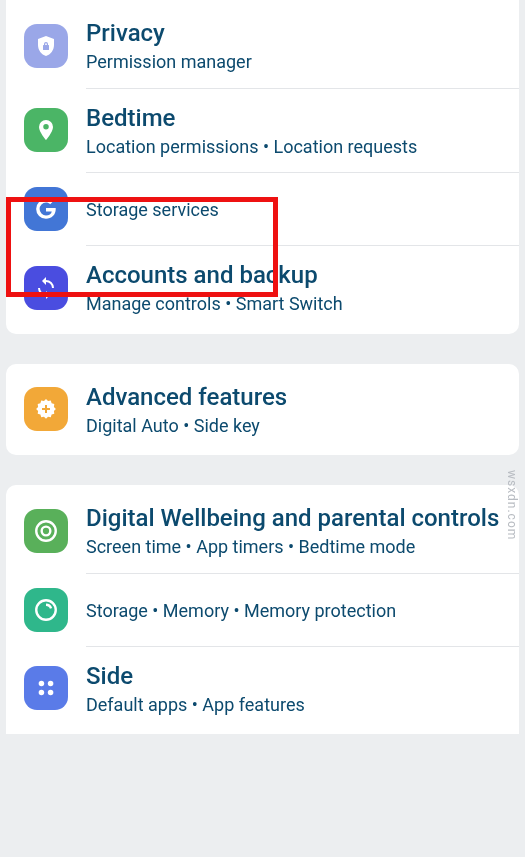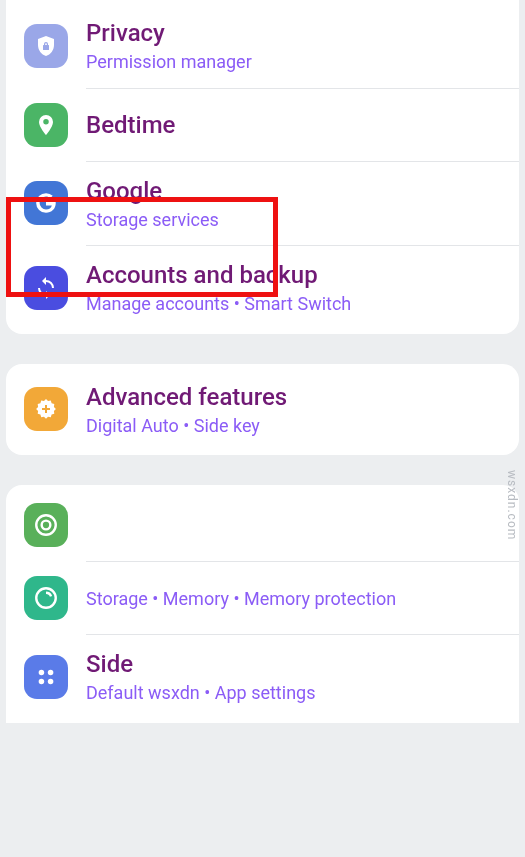--- a/index.html
+++ b/index.html
@@ -1,24 +1,24 @@
 <!DOCTYPE html>
 <html><head>
   <meta charset="utf-8">
   <style>
     * { box-sizing: border-box; margin: 0; padding: 0; }
     html, body { width: 525px; height: 857px; font-family: -apple-system, Roboto, "Segoe UI", Arial, sans-serif; background: #eceef0; }
     .screen { width: 525px; height: 857px; background: #eceef0; overflow: hidden; }
-    .card { background: #fff; border-radius: 16px; margin: 0 6px 30px 6px; padding: 4px 0; }
+    .card { background: #fff; border-radius: 10px; margin: 0 6px 30px 6px; padding: 4px 0; }
     .card.first { border-top-left-radius: 0; border-top-right-radius: 0; margin-top: 0; }
     .item { display: flex; align-items: center; padding: 14px 18px; position: relative; }
     .item .icon-wrap { width: 44px; height: 44px; flex: 0 0 44px; display: flex; align-items: center; justify-content: center; border-radius: 13px; margin-right: 18px; }
     .item .text-wrap { flex: 1 1 auto; }
-    .item .title { font-size: 24px; color: #701a75; font-weight: 500; line-height: 1.25; }
-    .item .sub { font-size: 18px; color: #8b5cf6; margin-top: 3px; line-height: 1.25; }
+    .item .title { font-size: 24px; color: #0c4a6e; font-weight: 500; line-height: 1.25; }
+    .item .sub { font-size: 18px; color: #0c4a6e; margin-top: 3px; line-height: 1.25; }
     .divider { height: 1px; background: #e3e5e8; margin: 0 0 0 80px; }
     .highlight-box { position: absolute; border: 5px solid #e11; pointer-events: none; }
     .watermark { position: absolute; right: 6px; top: 470px; font-size: 12px; color: #b8bcc2; writing-mode: vertical-rl; letter-spacing: 1px; }
     
     .ic-privacy  { background:#9aa7e8; }
     .ic-location { background:#4bb566; }
     .ic-google   { background:#4276d6; }
     .ic-accounts { background:#4a4de0; }
     .ic-advanced { background:#f2a838; }
     .ic-wellbeing{ background:#59b05a; }
@@ -47,46 +47,46 @@
     <div class="divider"></div>
 
     <div class="item">
       <div class="icon-wrap ic-location">
         <svg width="24" height="24" viewBox="0 0 24 24">
             <path fill="#fff" d="M12 2a7 7 0 0 0-7 7c0 5 7 13 7 13s7-8 7-13a7 7 0 0 0-7-7zm0 9.5A2.5 2.5 0 1 1 12 6a2.5 2.5 0 0 1 0 5.5z"></path>
           </svg>
       </div>
       <div class="text-wrap">
         <div class="title">Bedtime</div>
+        <div class="sub">Location permissions  •  Location requests</div>
       </div>
     </div>
     <div class="divider"></div>
 
     <div class="item">
       <div class="icon-wrap ic-google">
         <svg width="26" height="26" viewBox="0 0 24 24">
             <path fill="#fff" d="M21.35 11.1H12v3.2h5.35c-.5 2.3-2.5 3.6-5.35 3.6A5.9 5.9 0 0 1 6.1 12 5.9 5.9 0 0 1 12 6.1c1.5 0 2.85.55 3.9 1.45l2.3-2.3A9.1 9.1 0 0 0 12 2.9 9.1 9.1 0 0 0 2.9 12 9.1 9.1 0 0 0 12 21.1c5.1 0 9-3.55 9-9 0-.35-.05-.7-.1-1z"></path>
           </svg>
       </div>
       <div class="text-wrap">
-        <div class="title">Google</div>
         <div class="sub">Storage services</div>
       </div>
     </div>
     <div class="divider"></div>
 
     <div class="item">
       <div class="icon-wrap ic-accounts">
         <svg width="24" height="24" viewBox="0 0 24 24">
             <path fill="#fff" d="M12 4V1L8 5l4 4V6a6 6 0 0 1 6 6h2a8 8 0 0 0-8-8zm0 14a6 6 0 0 1-6-6H4a8 8 0 0 0 8 8v3l4-4-4-4v3z"></path>
           </svg>
       </div>
       <div class="text-wrap">
         <div class="title">Accounts and backup</div>
-        <div class="sub">Manage accounts  •  Smart Switch</div>
+        <div class="sub">Manage controls  •  Smart Switch</div>
       </div>
     </div>
 
   </div>
 
   <div class="card">
     <div class="item">
       <div class="icon-wrap ic-advanced">
         <svg width="24" height="24" viewBox="0 0 24 24">
             <path fill="#fff" d="M12 2l2 2 2.8-.4.8 2.7 2.7.8-.4 2.8 2 2-2 2 .4 2.8-2.7.8-.8 2.7-2.8-.4-2 2-2-2-2.8.4-.8-2.7-2.7-.8.4-2.8-2-2 2-2-.4-2.8 2.7-.8.8-2.7 2.8.4 2-2zM11 8v3H8v2h3v3h2v-3h3v-2h-3V8h-2z"></path>
@@ -101,20 +101,24 @@
 
   <div class="card" style="margin-bottom:0; border-bottom-left-radius:0; border-bottom-right-radius:0;">
 
     <div class="item">
       <div class="icon-wrap ic-wellbeing">
         <svg width="26" height="26" viewBox="0 0 24 24">
             <circle cx="12" cy="12" r="9" fill="none" stroke="#fff" stroke-width="2.2"></circle>
             <circle cx="12" cy="12" r="4" fill="none" stroke="#fff" stroke-width="2.2"></circle>
           </svg>
       </div>
+      <div class="text-wrap">
+        <div class="title">Digital Wellbeing and parental controls</div>
+        <div class="sub">Screen time  •  App timers  •  Bedtime mode</div>
+      </div>
     </div>
     <div class="divider"></div>
 
     <div class="item">
       <div class="icon-wrap ic-battery">
         <svg width="26" height="26" viewBox="0 0 24 24">
             <circle cx="12" cy="12" r="9" fill="none" stroke="#fff" stroke-width="2.2"></circle>
             <path fill="#fff" d="M12 6a6 6 0 0 1 5.7 4.1l-2.1.7A3.8 3.8 0 0 0 12 8.2V6z"></path>
           </svg>
       </div>
@@ -128,21 +132,21 @@
       <div class="icon-wrap ic-apps">
         <svg width="22" height="22" viewBox="0 0 24 24">
             <circle cx="7" cy="7" r="3" fill="#fff"></circle>
             <circle cx="17" cy="7" r="3" fill="#fff"></circle>
             <circle cx="7" cy="17" r="3" fill="#fff"></circle>
             <circle cx="17" cy="17" r="3" fill="#fff"></circle>
           </svg>
       </div>
       <div class="text-wrap">
         <div class="title">Side</div>
-        <div class="sub">Default wsxdn  •  App settings</div>
+        <div class="sub">Default apps  •  App features</div>
       </div>
     </div>
 
   </div>
 
   <div class="highlight-box" style="left:6px; top:197px; width:272px; height:100px;"></div>
 
   <div class="watermark">wsxdn.com</div>
 
 </div>

